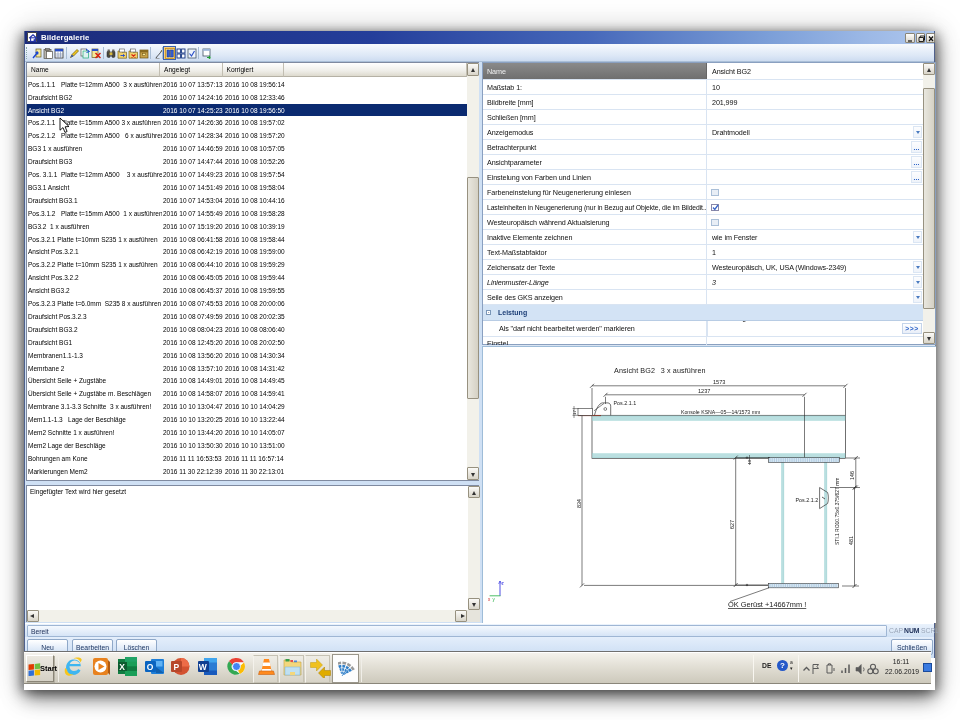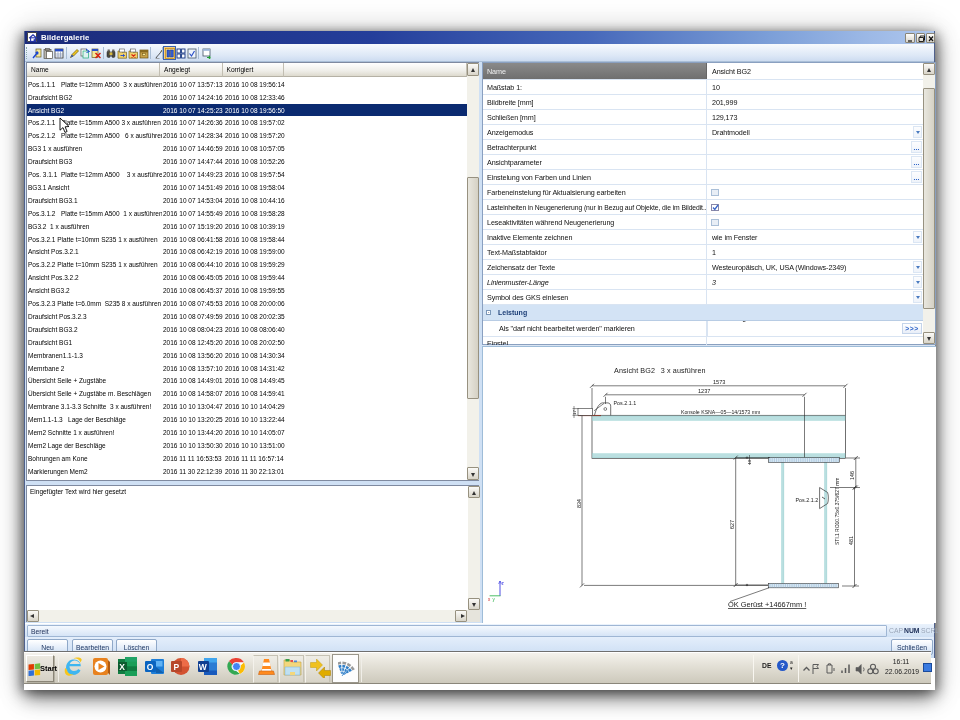--- a/index.html
+++ b/index.html
@@ -276,21 +276,20 @@
         <div class="a prow" style="top:17.0px;height:15px;">
           <div class="plab" style="line-height:15.0px;">Maßstab 1:</div>
           <div class="pval" style="line-height:15.0px;">10</div>
         </div>
         <div class="a prow" style="top:32.0px;height:15px;">
           <div class="plab" style="line-height:15.0px;">Bildbreite [mm]</div>
           <div class="pval" style="line-height:15.0px;">201,999</div>
         </div>
         <div class="a prow" style="top:47.0px;height:15px;">
           <div class="plab" style="line-height:15.0px;">Schließen [mm]</div>
-          <div class="pval" style="line-height:15.0px;">129,173</div>
         </div>
         <div class="a prow" style="top:77.0px;height:15px;">
           <div class="plab" style="line-height:15.0px;">Betrachterpunkt</div>
           <div class="pval"></div>
           <div class="pdots">...</div>
         </div>
         <div class="a prow" style="top:62.0px;height:15px;">
           <div class="plab" style="line-height:15.0px;">Anzeigemodus</div>
           <div class="pval" style="line-height:15.0px;">Drahtmodell</div>
           <div class="pdrop">
@@ -301,35 +300,35 @@
           <div class="plab" style="line-height:15.0px;">Ansichtparameter</div>
           <div class="pval"></div>
           <div class="pdots">...</div>
         </div>
         <div class="a prow" style="top:107.0px;height:15px;">
           <div class="plab" style="line-height:15.0px;">Einstelung von Farben und Linien</div>
           <div class="pval"></div>
           <div class="pdots">...</div>
         </div>
         <div class="a prow" style="top:122.0px;height:15px;">
-          <div class="plab" style="line-height:15.0px;">Farbeneinstelung für Aktualsierung earbeiten</div>
+          <div class="plab" style="line-height:15.0px;">Farbeneinstelung für Neugenerierung einlesen</div>
           <div class="pval"></div>
           <div class="cbox"></div>
         </div>
         <div class="a prow" style="top:137.0px;height:15px;">
           <div class="plab" style="line-height:15.0px;"><span style="font-size:6.8px;">Lasteinheiten in Neugenerierung (nur in Bezug auf Objekte, die im Bildedit...</span></div>
           <div class="pval"></div>
           <div class="cbox" style="background:#fff;border-color:#88a;">
             <svg width="7" height="7" viewBox="0 0 7 7">
               <path d="M1 3.5 L2.8 5.5 L6 1" stroke="#3a66c8" stroke-width="1.3" fill="none"></path>
             </svg>
           </div>
         </div>
         <div class="a prow" style="top:152.0px;height:15px;">
-          <div class="plab" style="line-height:15.0px;">Leseaktivitäten während Neugenerierung</div>
+          <div class="plab" style="line-height:15.0px;">Westeuropäisch während Aktualsierung</div>
           <div class="pval"></div>
           <div class="cbox"></div>
         </div>
         <div class="a prow" style="top:167.0px;height:15px;">
           <div class="plab" style="line-height:15.0px;">Inaktive Elemente zeichnen</div>
           <div class="pval" style="line-height:15.0px;">wie im Fenster</div>
           <div class="pdrop">
             <span class="arr" style="top:4px;border-left:2.5px solid transparent;border-right:2.5px solid transparent;border-top:3.5px solid #4a7ac0;"></span>
           </div>
         </div>
@@ -345,21 +344,21 @@
           </div>
         </div>
         <div class="a prow" style="top:212.0px;height:15px;font-style:italic;">
           <div class="plab" style="line-height:15.0px;">Linienmuster-Länge</div>
           <div class="pval" style="line-height:15.0px;">3</div>
           <div class="pdrop">
             <span class="arr" style="top:4px;border-left:2.5px solid transparent;border-right:2.5px solid transparent;border-top:3.5px solid #4a7ac0;"></span>
           </div>
         </div>
         <div class="a prow" style="top:227.0px;height:15px;">
-          <div class="plab" style="line-height:15.0px;">Symbol des GKS einlesen</div>
+          <div class="plab" style="line-height:15.0px;">Seile des GKS anzeigen</div>
           <div class="pval" style="line-height:15.0px;margin-top:20px;">Zur Bildergalerie</div>
           <div class="pdrop">
             <span class="arr" style="top:4px;border-left:2.5px solid transparent;border-right:2.5px solid transparent;border-top:3.5px solid #4a7ac0;"></span>
           </div>
         </div>
         <div class="a" style="left:0;top:242.0px;width:452px;height:16px;background:#d3e3f5;border-bottom:1px solid #b8cce4;">
           <div class="a" style="left:3px;top:5px;width:5px;height:5px;border:1px solid #7a96b8;background:#fff;font-size:5px;line-height:3.5px;text-align:center;color:#335;">-</div>
           <div class="a" style="left:15px;top:0;height:100%;line-height:16px;font-size:7px;font-weight:bold;color:#1d3f77;">Leistung</div>
         </div>
         <div class="a prow" style="top:258.0px;height:16px;">

